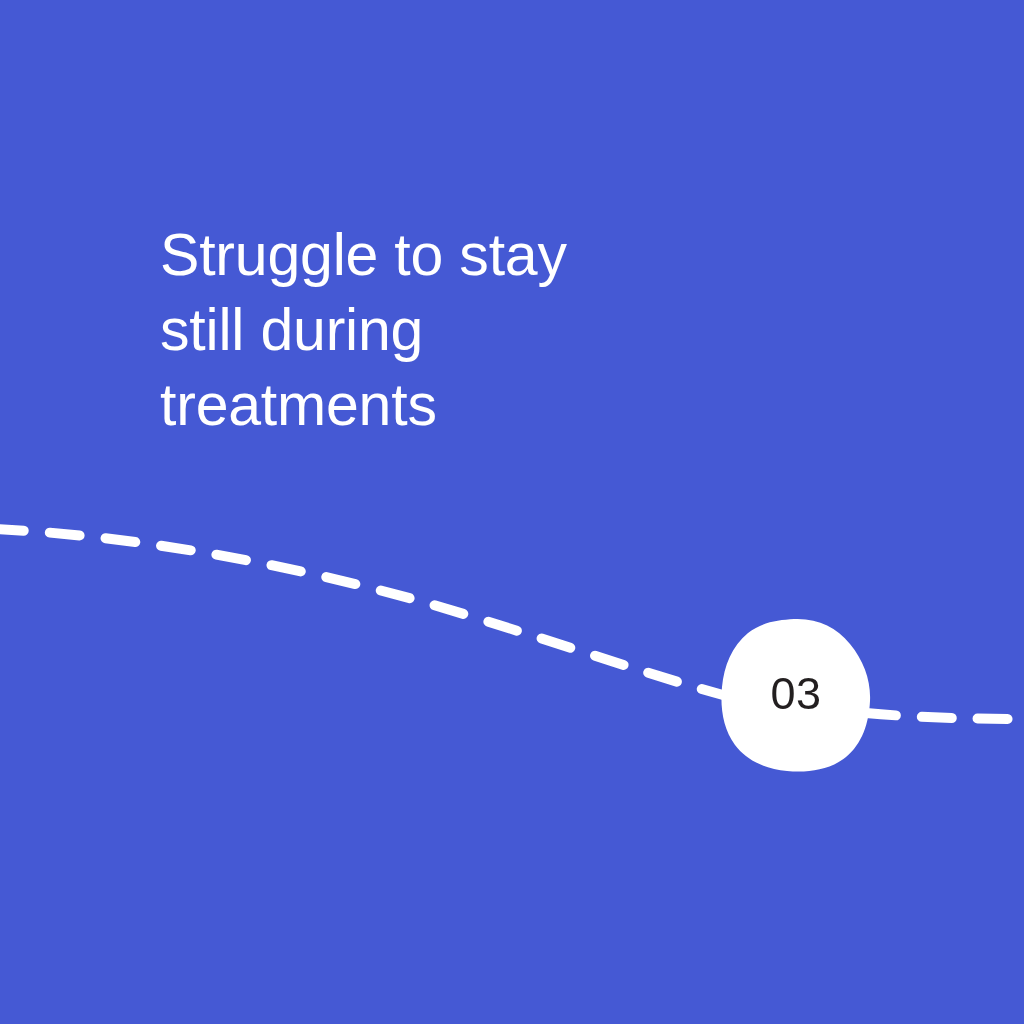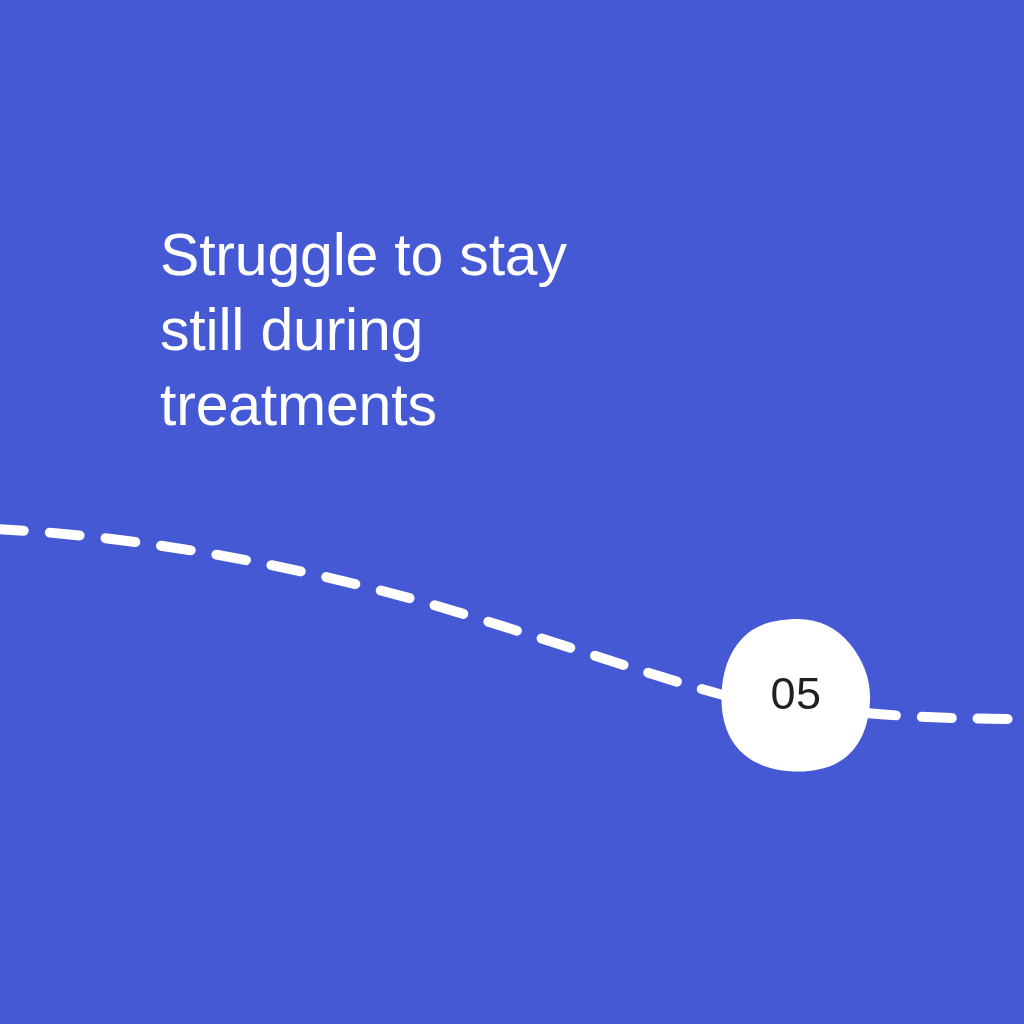--- a/index.html
+++ b/index.html
@@ -91,16 +91,16 @@
       <path d="M74 2
                C 98 1 116 10 130 27
                C 144 44 151 64 150 84
                C 149 106 142 127 126 140
                C 110 153 88 156 67 154
                C 46 152 27 144 15 128
                C 3 112 0 90 2 70
                C 4 49 12 29 28 16
                C 42 5 58 3 74 2 Z" fill="#ffffff"></path>
     </svg>
-    <span id="badge-label">05</span>
+    <span id="badge-label">03</span>
   </div>
 
 </div>
 
 </body></html>

